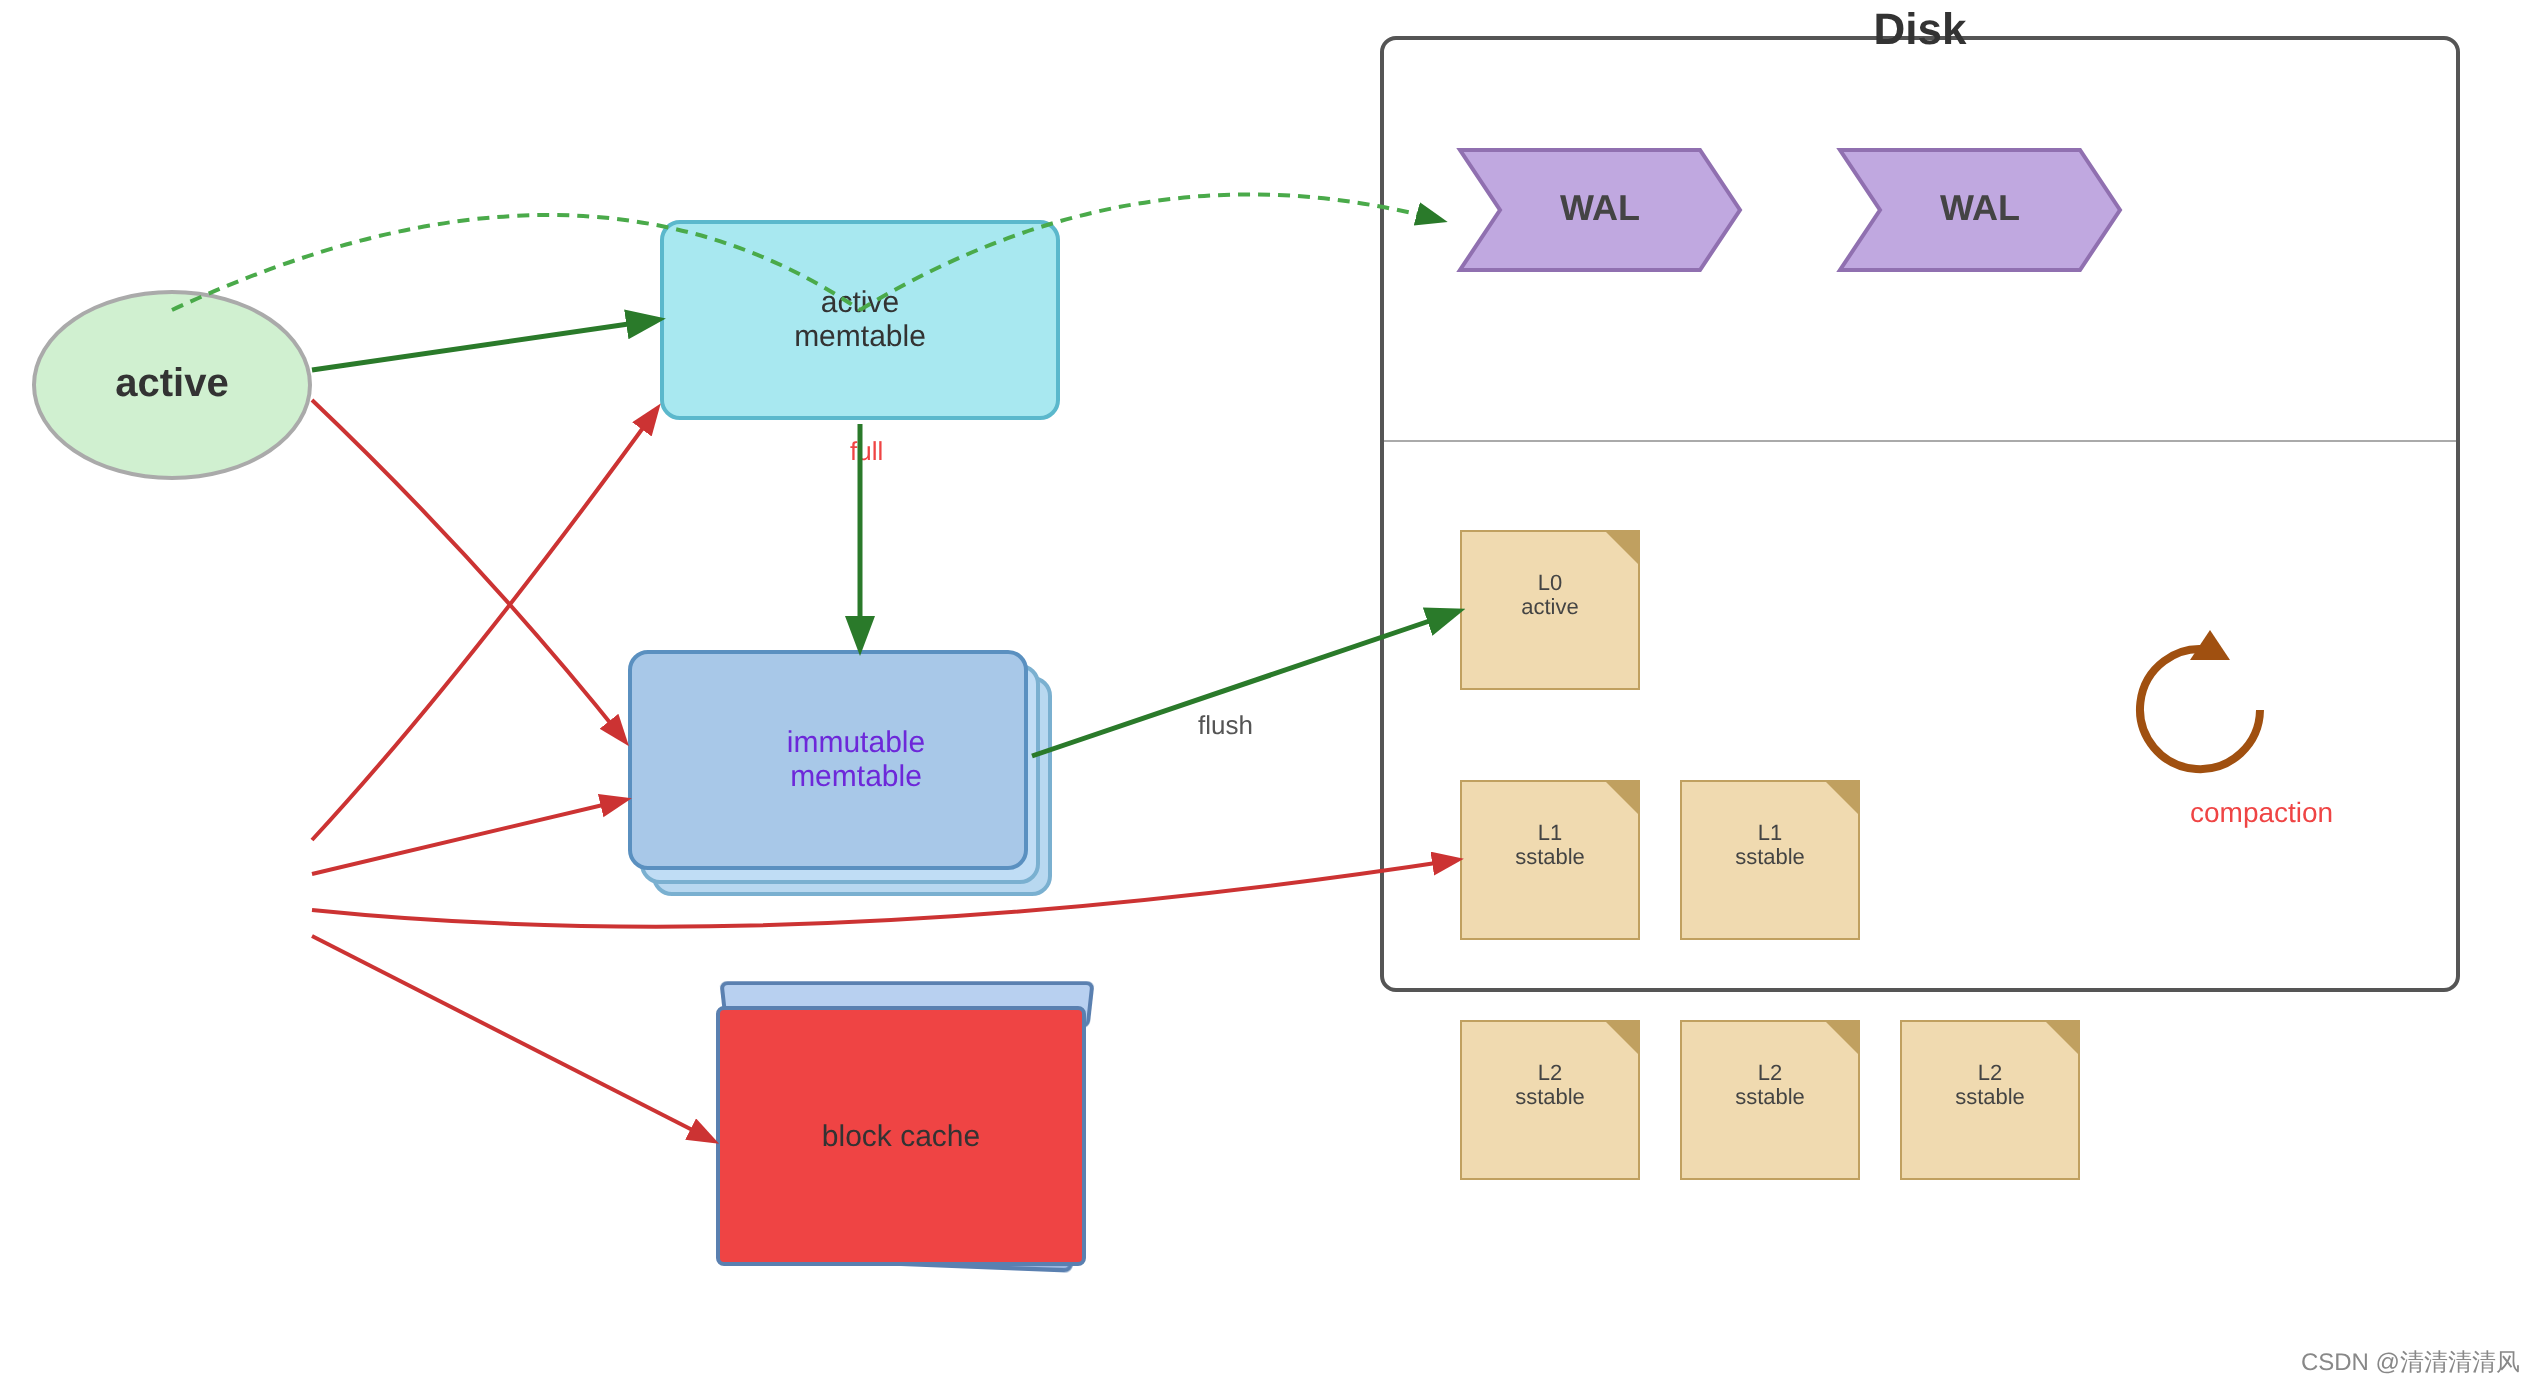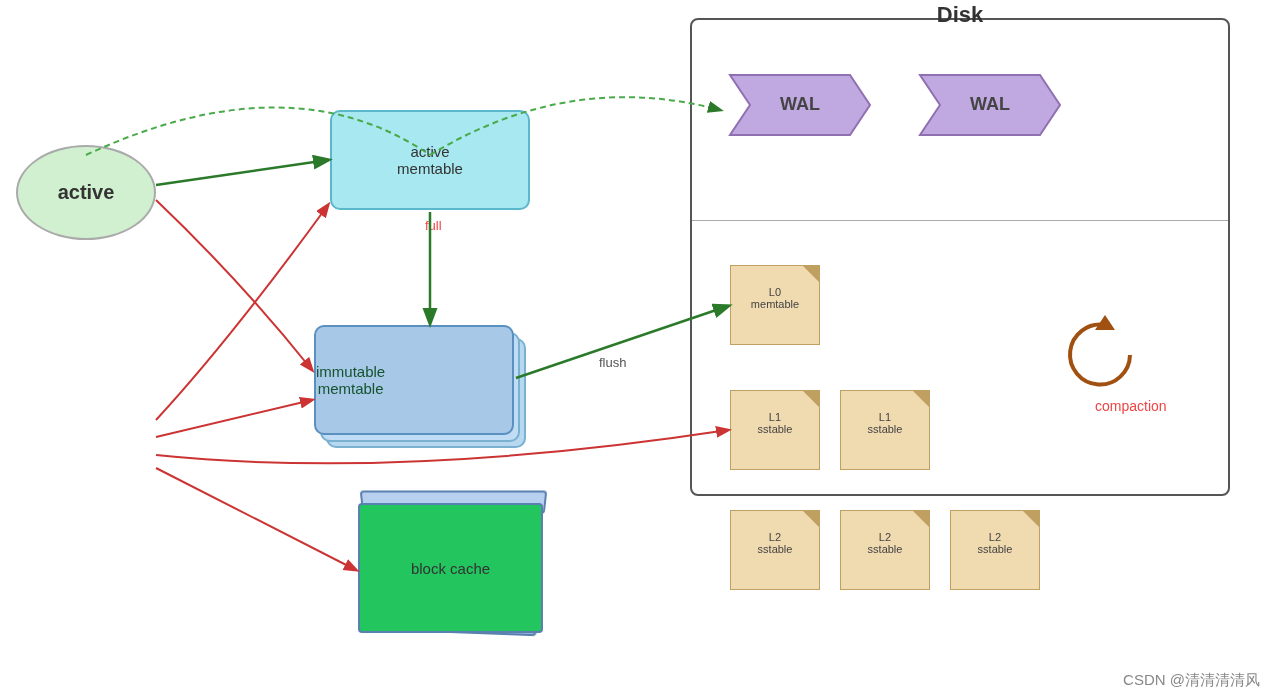--- a/index.html
+++ b/index.html
@@ -151,24 +151,25 @@
       position: absolute;
       left: 314px;
       top: 325px;
       width: 200px;
       height: 110px;
       background: #a8c8e8;
       border: 2px solid #5a90c0;
       border-radius: 10px;
       display: flex;
       align-items: center;
-      justify-content: flex-start;
+      justify-content: center;
       font-size: 15px;
-      color: #14532d;
+      color: #6d28d9;
       text-align: center;
+      padding-left: 28px;
     }
 
     
     .block-cache-side {
       position: absolute;
       left: 368px;
       top: 502px;
       width: 165px;
       height: 130px;
       background: #9cb8e0;
@@ -186,21 +187,21 @@
       border: 2px solid #5a80b0;
       border-radius: 4px;
       transform: perspective(300px) rotateX(-20deg);
     }
     .block-cache-front {
       position: absolute;
       left: 358px;
       top: 503px;
       width: 185px;
       height: 130px;
-      background: #22c55e;
+      background: #ef4444;
       border: 2px solid #5a80b0;
       border-radius: 4px;
       display: flex;
       align-items: center;
       justify-content: center;
       font-size: 15px;
       color: #333;
       text-align: center;
     }
 
@@ -261,21 +262,21 @@
       top: 398px;
       font-size: 14px;
       color: #ef4444;
     }
 
     
     .watermark {
       position: absolute;
       bottom: 8px;
       right: 12px;
-      font-size: 15px;
+      font-size: 12px;
       color: #888;
       margin-top: 32px;
     }
 
     
     .arrows-svg {
       position: absolute;
       top: 0;
       left: 0;
       width: 1272px;
@@ -322,21 +323,21 @@
     <text x="80" y="40" text-anchor="middle" font-size="18" font-weight="bold" fill="#444">WAL</text>
   </svg>
 
   <svg style="position:absolute;left:910px;top:70px;width:160px;height:70px;" viewBox="0 0 160 70">
     <polygon points="10,5 130,5 150,35 130,65 10,65 30,35" fill="#c0a8e0" stroke="#9070b0" stroke-width="2"></polygon>
     <text x="80" y="40" text-anchor="middle" font-size="18" font-weight="bold" fill="#444">WAL</text>
   </svg>
 
   <div class="sstable" style="left:730px;top:265px;">
     <span class="sstable-label" style="white-space:pre-line;">L0
-memtable</span>
+active</span>
   </div>
 
   <div class="sstable" style="left:730px;top:390px;">
     <span class="sstable-label" style="white-space:pre-line;">L1
 sstable</span>
   </div>
 
   <div class="sstable" style="left:840px;top:390px;">
     <span class="sstable-label" style="white-space:pre-line;">L1
 sstable</span>

